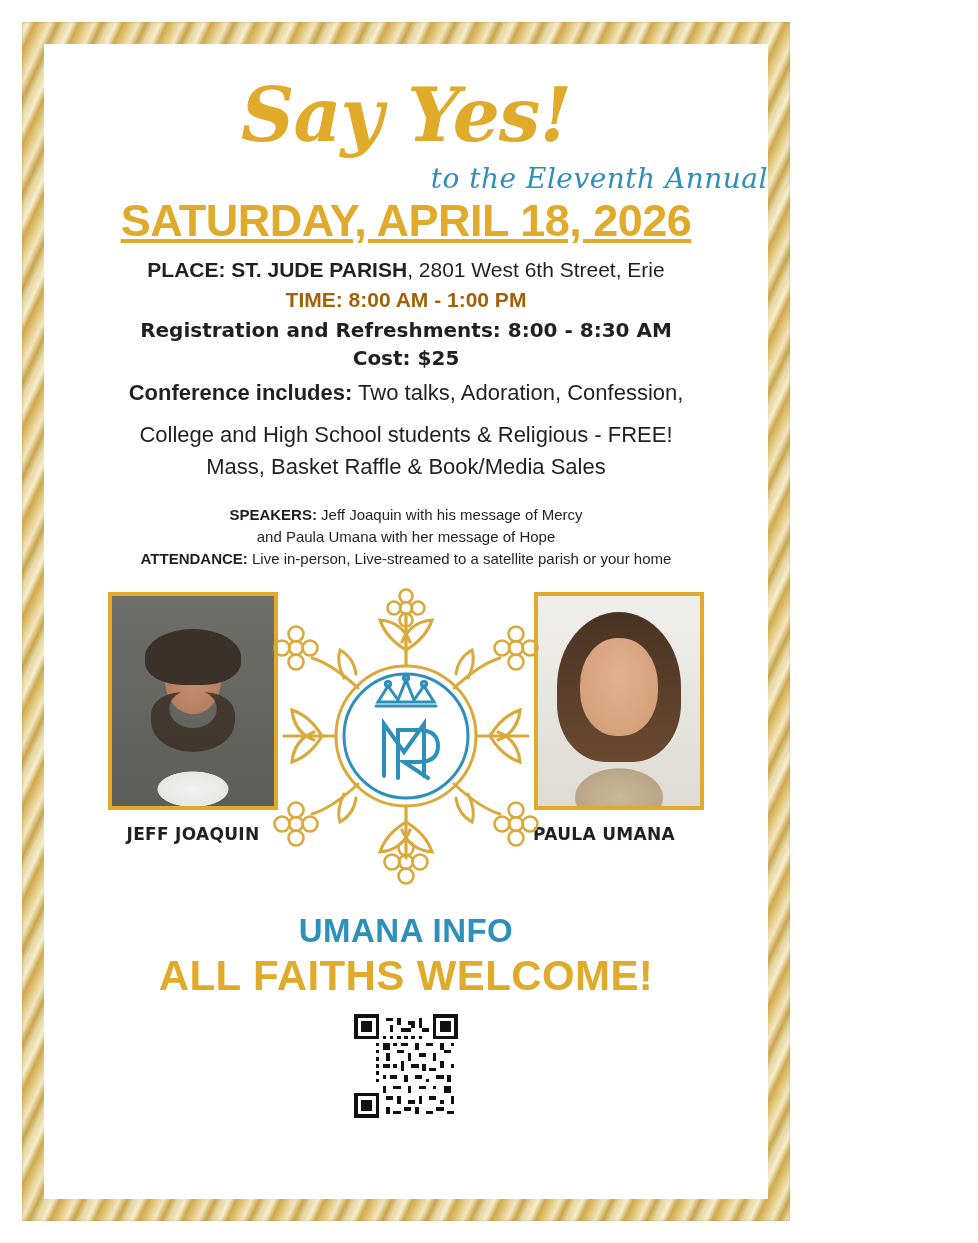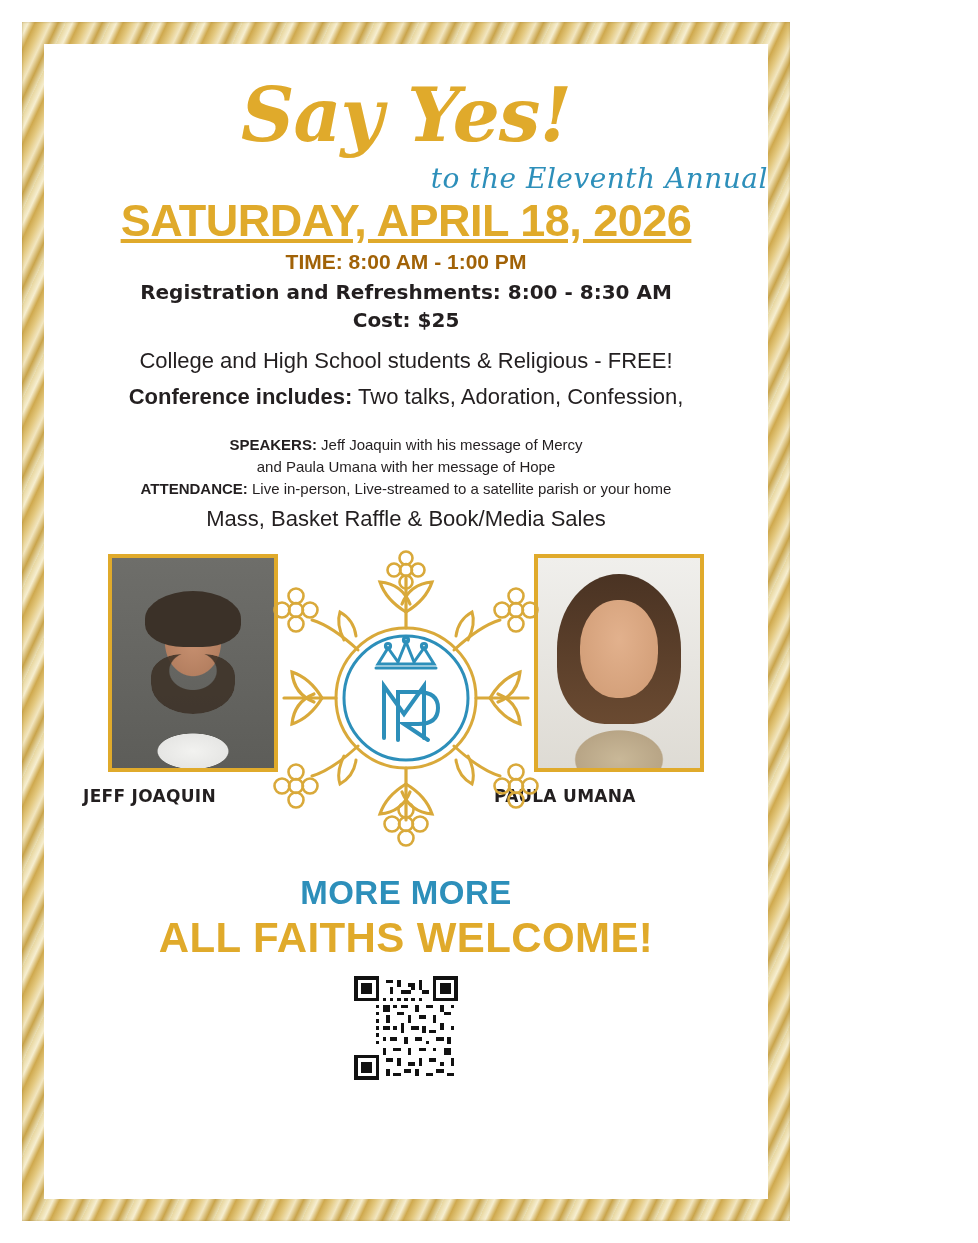--- a/index.html
+++ b/index.html
@@ -158,21 +158,21 @@
     box-sizing: border-box;
     overflow: hidden;
   }
   .photo-left { left: 64px; }
   .photo-right { right: 64px; }
 
   .photo-name {
     position: absolute;
     width: 220px;
     top: 232px;
-    text-align: left;
+    text-align: center;
     font-size: 17px;
     font-weight: bold;
     color: #231f20;
     font-family: "DejaVu Sans", sans-serif;
     letter-spacing: 0.3px;
   }
   .name-left { left: 39px; }
   .name-right { right: 54px; }
 
   
@@ -273,39 +273,42 @@
 
   <div class="frame-outer"></div>
   <div class="frame-inner"></div>
 
   <div class="content">
 
     <div class="center say-yes">Say Yes!</div>
     <div class="center to-the">to the Eleventh Annual</div>
     <div class="center conf-date">SATURDAY, APRIL 18, 2026</div>
 
+    <div class="center line-place">
+      <b>PLACE: ST. JUDE PARISH</b><span>, 2801 West 6th Street, Erie</span>
+    </div>
     <div class="center line-time">TIME: 8:00 AM - 1:00 PM</div>
     <div class="center line-reg">Registration and Refreshments: 8:00 - 8:30 AM</div>
     <div class="center line-cost">Cost: $25</div>
 
-    <div class="center line-free">College and High School students &amp; Religious - FREE!</div>
     <div class="center line-includes">
       <b>Conference includes:</b><span> Two talks, Adoration, Confession,</span>
     </div>
+    <div class="center line-free">College and High School students &amp; Religious - FREE!</div>
+    <div class="center line-includes2">Mass, Basket Raffle &amp; Book/Media Sales</div>
+
     <div class="center speakers-block">
       <div>
         <b>SPEAKERS:</b><span> Jeff Joaquin with his message of Mercy</span>
       </div>
       <div>and Paula Umana with her message of Hope</div>
       <div>
         <b>ATTENDANCE:</b><span> Live in-person, Live-streamed to a satellite parish or your home</span>
       </div>
     </div>
-
-    <div class="center line-includes2">Mass, Basket Raffle &amp; Book/Media Sales</div>
 
     <div class="mid-row">
 
       <div class="photo-card photo-left">
         <div class="portrait p-jeff"></div>
       </div>
       <div class="photo-name name-left">JEFF JOAQUIN</div>
 
       <div class="photo-card photo-right">
         <div class="portrait p-paula"></div>
@@ -399,21 +402,21 @@
             <g stroke="#2d8fba" stroke-width="4" fill="none">
               <path d="M158 190 l0 -52 l20 28 l20 -28 l0 52"></path>
               <path d="M172 192 l0 -48 l20 0 q20 0 20 16 q0 16 -20 16 l-14 0 l24 16"></path>
             </g>
           </g>
         </svg>
       </div>
 
     </div>
 
-    <div class="center more-info">MORE MORE</div>
+    <div class="center more-info">UMANA INFO</div>
     <div class="center all-faiths">ALL FAITHS WELCOME!</div>
 
     <div class="qr-wrap">
       <svg width="104" height="104" viewBox="0 0 29 29" shape-rendering="crispEdges">
         <rect width="29" height="29" fill="#ffffff"></rect>
         <g fill="#111111">
 
           <rect x="0" y="0" width="7" height="1"></rect>
             <rect x="0" y="6" width="7" height="1"></rect>
           <rect x="0" y="0" width="1" height="7"></rect>

